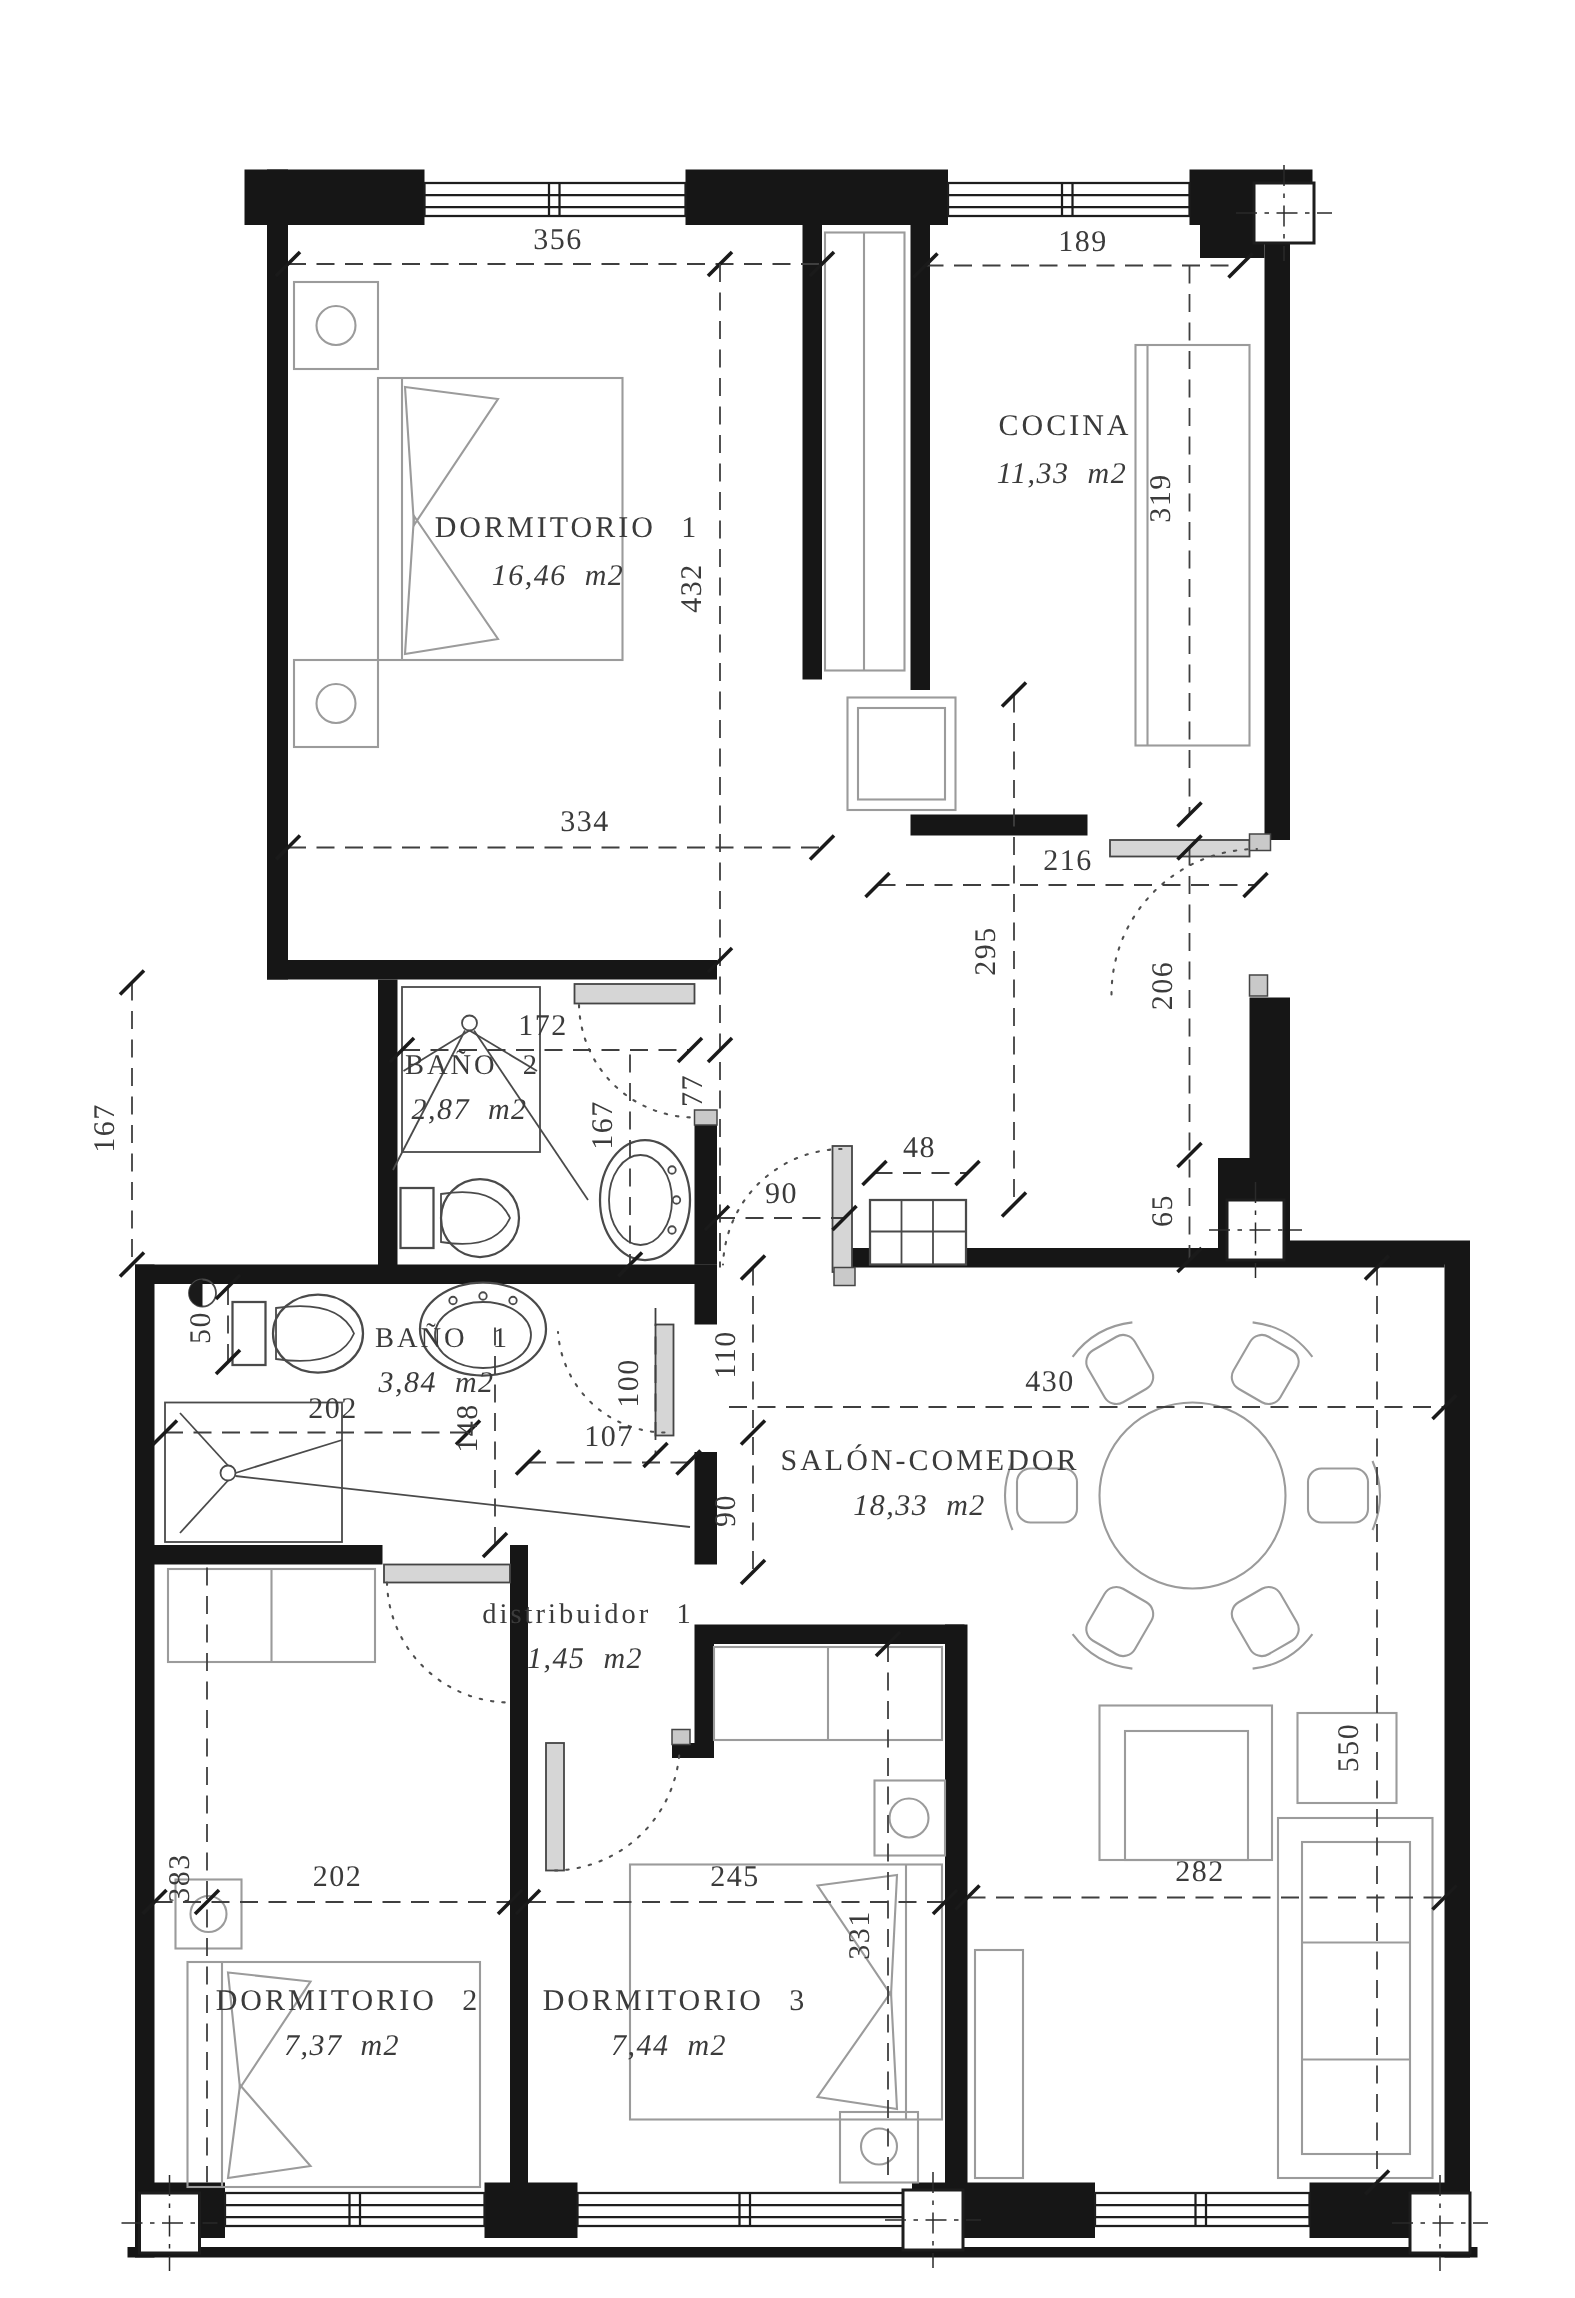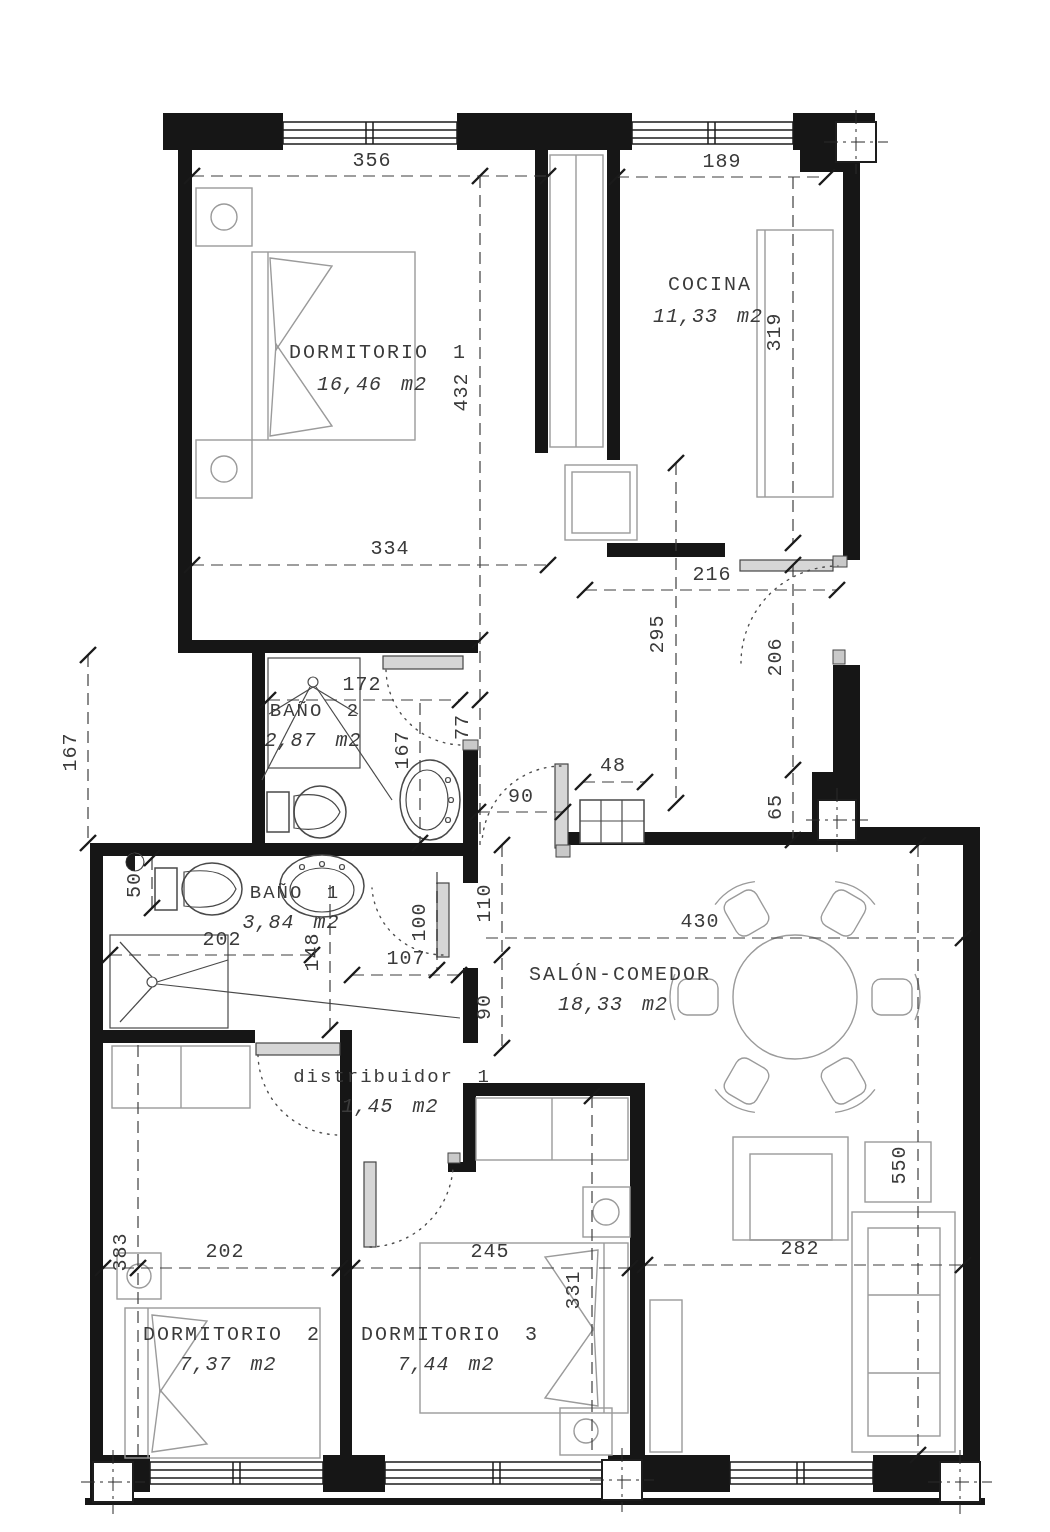--- a/index.html
+++ b/index.html
@@ -1,16 +1,16 @@
 <!DOCTYPE html>
 <html><head>
 <meta charset="utf-8">
 <style>
   html,body{margin:0;padding:0;background:#ffffff;}
-  .stage{width:1050px;height:1532px;position:relative;background:#f0abfc;font-family:Liberation Mono, monospace;}
+  .stage{width:1050px;height:1532px;position:relative;background:#f0abfc;font-family:Liberation Serif, serif;}
   svg{display:block;}
   .wall{fill:#161616;stroke:none;}
   .furn{fill:none;stroke:#9b9b9b;stroke-width:1.4;}
   .fix{fill:#ffffff;stroke:#4a4a4a;stroke-width:1.5;}
   .fixl{fill:none;stroke:#4a4a4a;stroke-width:1.2;}
   .win{stroke:#1d1d1d;stroke-width:1.5;fill:none;}
   .col{fill:#ffffff;stroke:#1d1d1d;stroke-width:2;}
   .colax{stroke:#2a2a2a;stroke-width:1;stroke-dasharray:14 5 3 5;fill:none;}
   .dim{stroke:#3f3f3f;stroke-width:1.2;stroke-dasharray:12 7;fill:none;}
   .tickline{stroke:#1a1a1a;stroke-width:2.4;}

